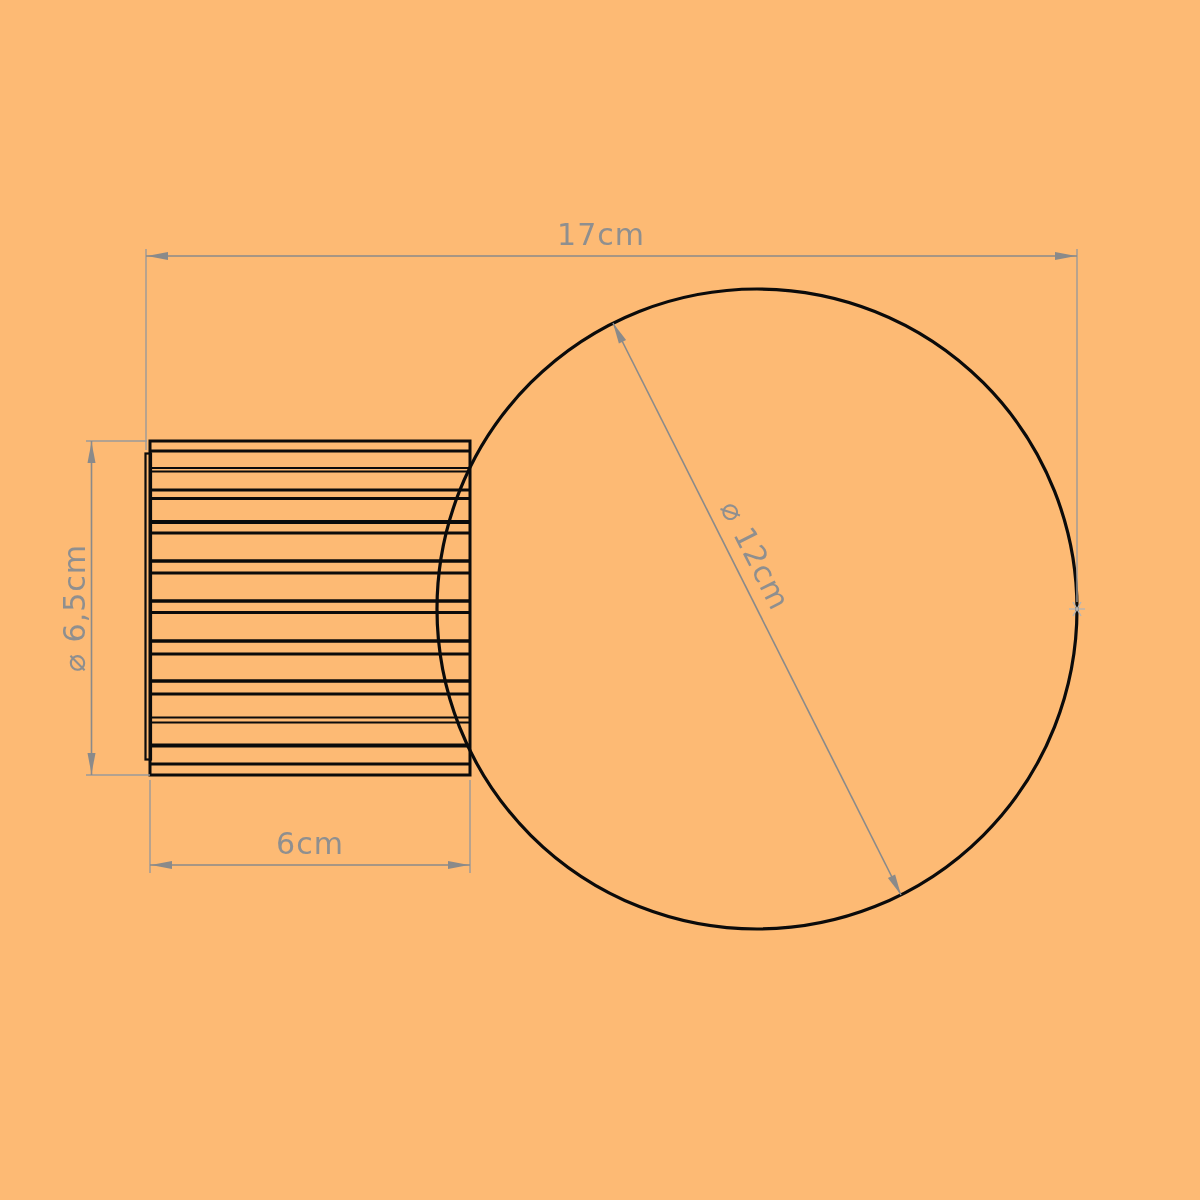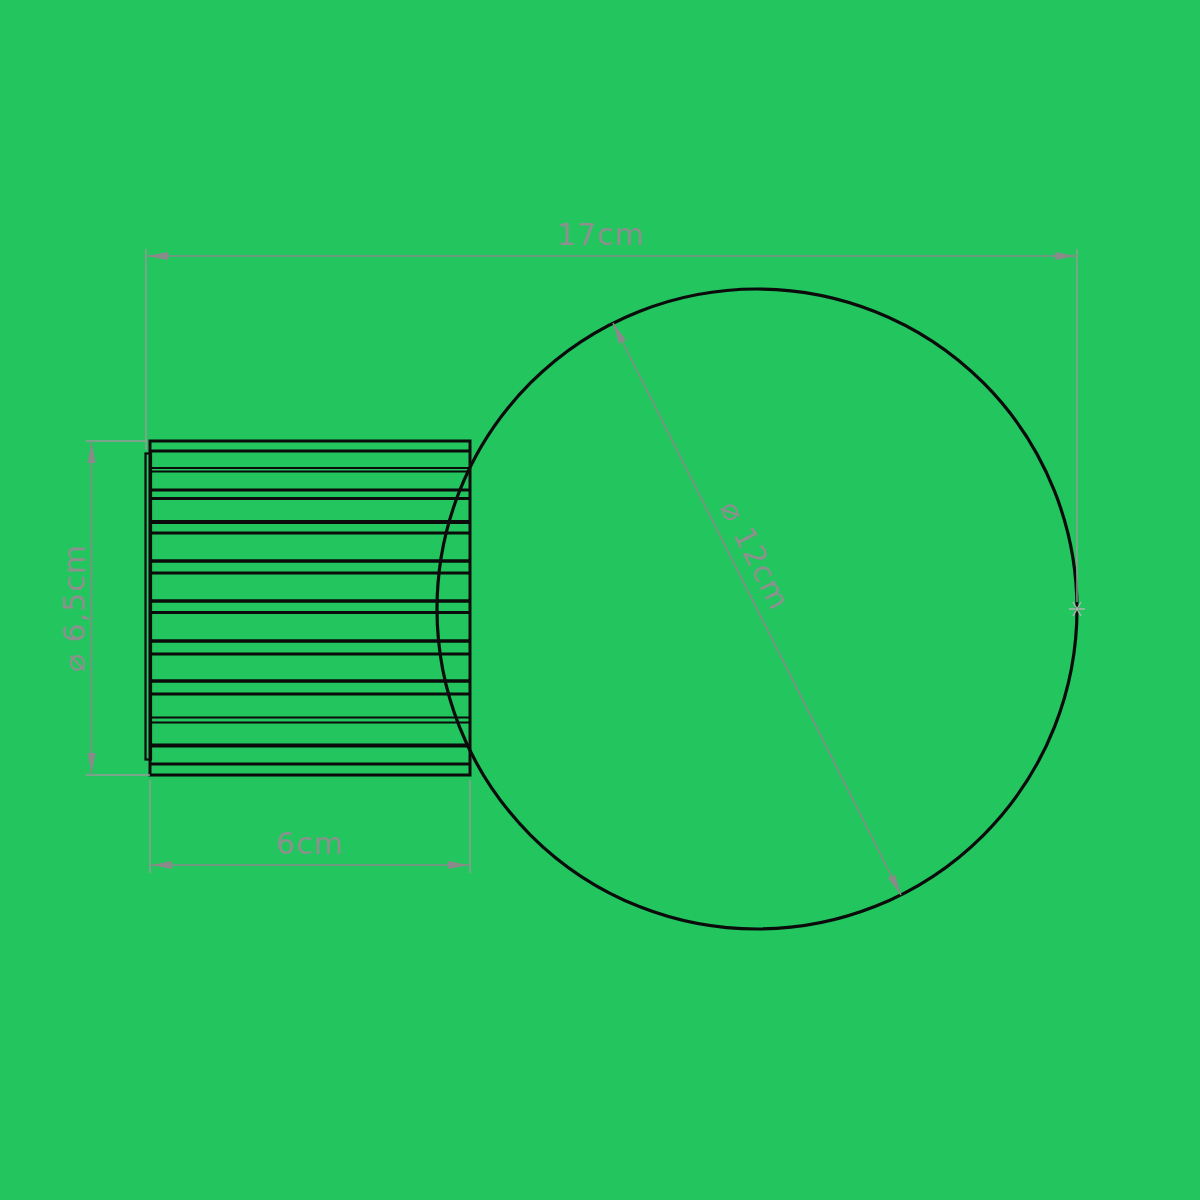--- a/index.html
+++ b/index.html
@@ -1,16 +1,16 @@
 <!DOCTYPE html>
 <html><head>
 <meta charset="utf-8">
 <style>
   html,body{margin:0;padding:0;background:#ffffff;}
-  .stage{width:1200px;height:1200px;position:relative;background:#22c55e;overflow:hidden;}
+  .stage{width:1200px;height:1200px;position:relative;background:#fdba74;overflow:hidden;}
   svg{display:block;}
   .outline{stroke:#0b0b0b;fill:none;}
   .dimline{stroke:#8a8a8a;stroke-width:1.6;fill:none;}
   .extline{stroke:#9a9a9a;stroke-width:1.4;fill:none;}
   .arrow{fill:#8a8a8a;stroke:none;}
   .dim-label{
     font-family:"DejaVu Sans","Liberation Sans",sans-serif;
     font-size:30px;
     letter-spacing:1px;
     fill:#8f8f8f;

